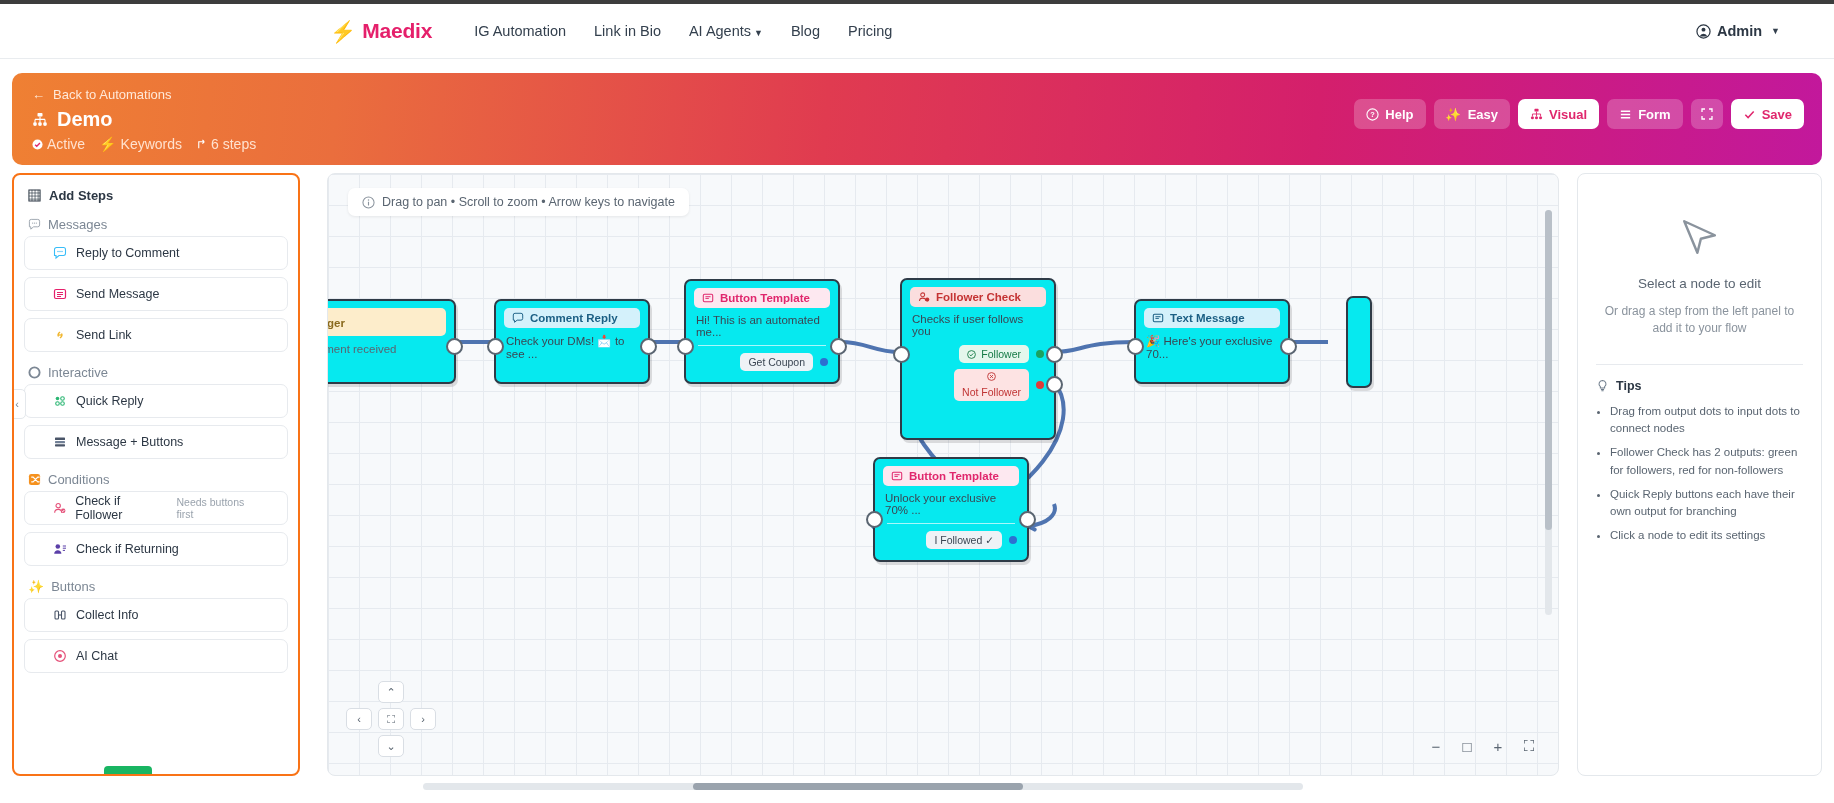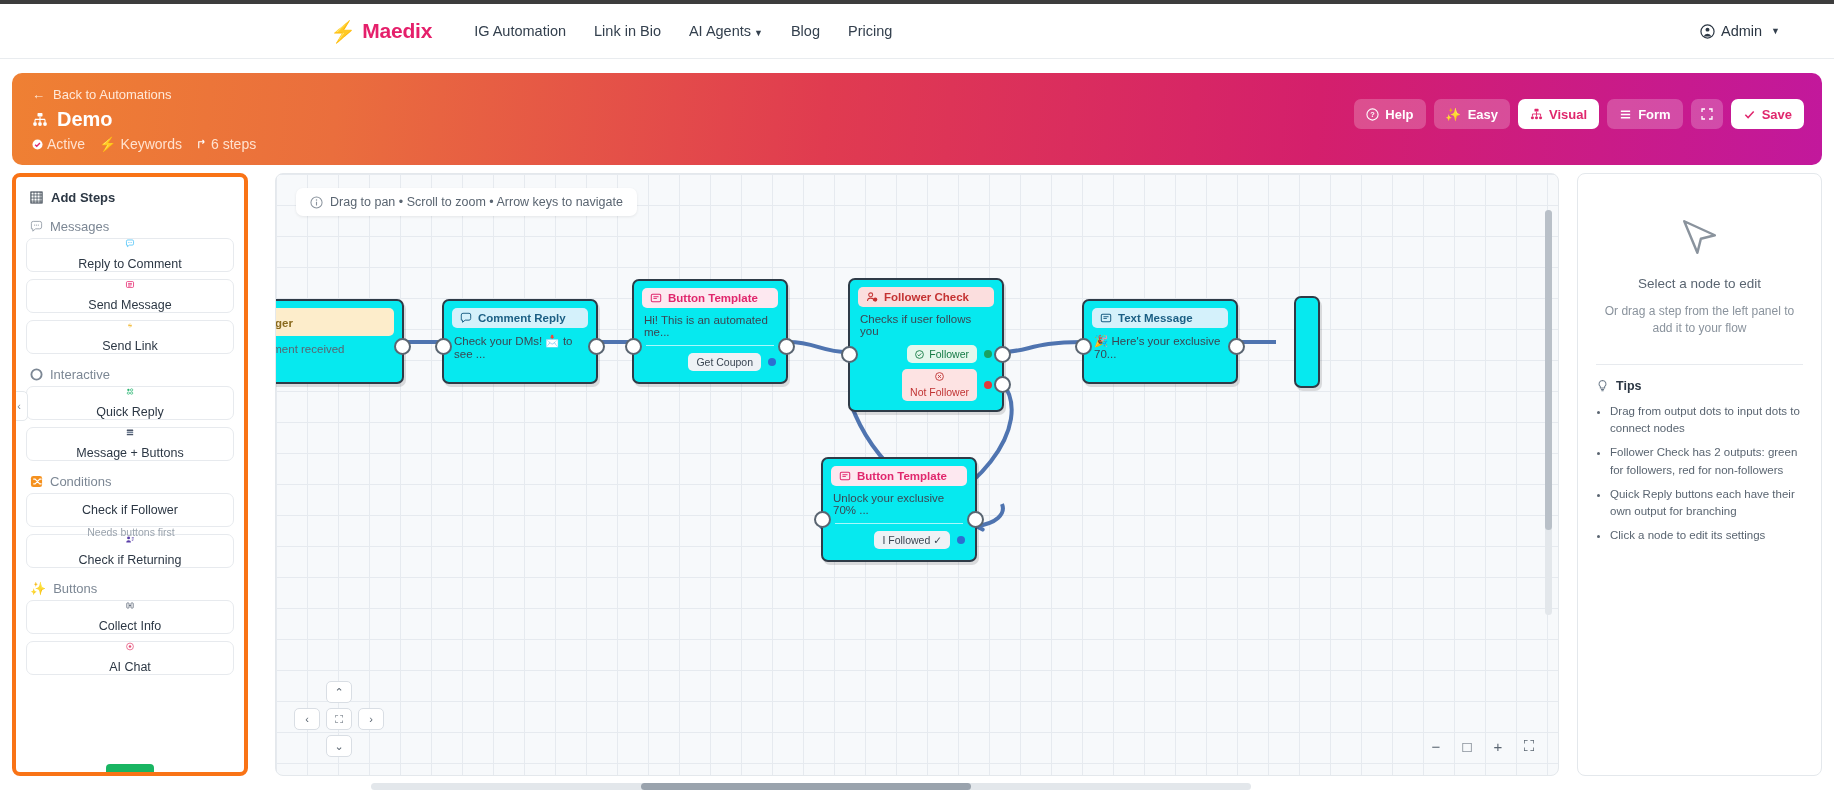--- a/index.html
+++ b/index.html
@@ -16,21 +16,21 @@
     height: 55px; background: #fff; display: flex; align-items: center;
     border-bottom: 1px solid #e9ecef; position: relative;
   }
   .brand { display:flex; align-items:center; gap:6px; margin-left:330px; }
   .brand-bolt { color:#f4743b; font-size:21px; line-height:1; }
   .brand-name { font-size:21px; font-weight:bold; color:#e5206b; letter-spacing:-0.2px; }
   .navlinks { display:flex; align-items:center; gap:28px; margin-left:42px; }
   .navlink { font-size:14.5px; color:#34404e; cursor:pointer; white-space:nowrap; }
   .caret { font-size:9px; color:#34404e; margin-left:3px; display:inline-block; }
   .nav-right { position:absolute; right:54px; display:flex; align-items:center; gap:6px; }
-  .admin-txt { font-size:14.5px; color:#2c3744; font-weight:400; }
+  .admin-txt { font-size:14.5px; color:#2c3744; font-weight:700; }
   .avatar-ic { width:15px; height:15px; }
 
   
   .banner {
     margin: 14px 12px 0 12px; height: 92px; border-radius: 10px;
     background: linear-gradient(95deg, #ef8033 0%, #ea6e3d 18%, #e03b50 45%, #d41f6c 72%, #c2189c 100%);
     position: relative; color: #fff; padding: 14px 20px;
   }
   .back-row { display:flex; align-items:center; gap:8px; font-size:13px; color:#ffe9d9; cursor:pointer; }
   .title-row { display:flex; align-items:center; gap:9px; margin-top:6px; }
@@ -44,28 +44,28 @@
     background: rgba(255,255,255,0.22); color:#fff; border:none;
   }
   .bbtn.light { background:#fff; color:#e0276d; }
   .bbtn.icononly { padding:0 9px; }
 
   
   .workspace { display:flex; gap:0; padding: 8px 12px 0 12px; height: 611px; position:relative; }
 
   
   .leftpanel {
-    width: 236px; background:#fff; border:4px solid #f97316; border-radius:8px;
+    width: 288px; background:#fff; border:2px solid #f97316; border-radius:8px;
     padding: 10px 10px 0 10px; flex:none; overflow:hidden; position:relative;
   }
   .panel-head { display:flex; align-items:center; gap:8px; font-size:13px; font-weight:bold; color:#2c3744; padding:3px 4px 8px 4px; }
   .group-head { display:flex; align-items:center; gap:7px; font-size:13px; color:#7c8794; padding:6px 4px 4px 4px; }
   .step-item {
     display:flex; align-items:center; gap:9px; border:1px solid #e7eaee; border-radius:7px;
-    height:34px; padding:0 28px; margin-bottom:7px; background:#fff; cursor:pointer;flex-direction:column;
+    height:34px; padding:0 28px; margin-bottom:7px; background:#fff; cursor:pointer;
   }
   .step-label { font-size:12.5px; color:#2c3744; }
   .step-hint { font-size:10.5px; color:#9aa3ad; margin-left:2px; }
   .collapse-tab {
     position:absolute; left:-6px; top:214px; width:18px; height:30px; background:#fff;
     border:1px solid #e4e8ec; border-radius:5px; display:flex; align-items:center;
     justify-content:center; font-size:11px; color:#7c8794; cursor:pointer; z-index:5;
   }
   .green-stub { position:absolute; left:90px; bottom:-6px; width:48px; height:14px; background:#19b562; border-radius:4px; }
 
@@ -427,21 +427,21 @@
             <span class="chip">
                 <span>Get Coupon</span>
               </span>
             <span class="dot" style="background:#2c6fd1;"></span>
           </div>
         </div>
         <div class="port" style="left:-9px; top:57px;"></div>
         <div class="port" style="right:-9px; top:57px;"></div>
       </div>
 
-      <div class="node" style="left:572px; top:104px; width:156px; height:134px;">
+      <div class="node" style="left:572px; top:104px; width:156px; height:162px;">
         <div class="node-head nh-rose">
           <svg width="12" height="12" viewBox="0 0 14 14">
               <circle cx="5.5" cy="4.5" r="2.3" fill="none" stroke="#c43333" stroke-width="1.2"></circle>
               <path d="M1.8 11.6c0-2.1 1.7-3.3 3.7-3.3s3.7 1.2 3.7 3.3" fill="none" stroke="#c43333" stroke-width="1.2"></path>
               <circle cx="10.8" cy="10" r="2.4" fill="#c43333"></circle>
             </svg>
           <span>Follower Check</span>
         </div>
         <div class="node-body">
           <div>Checks if user follows you</div>

